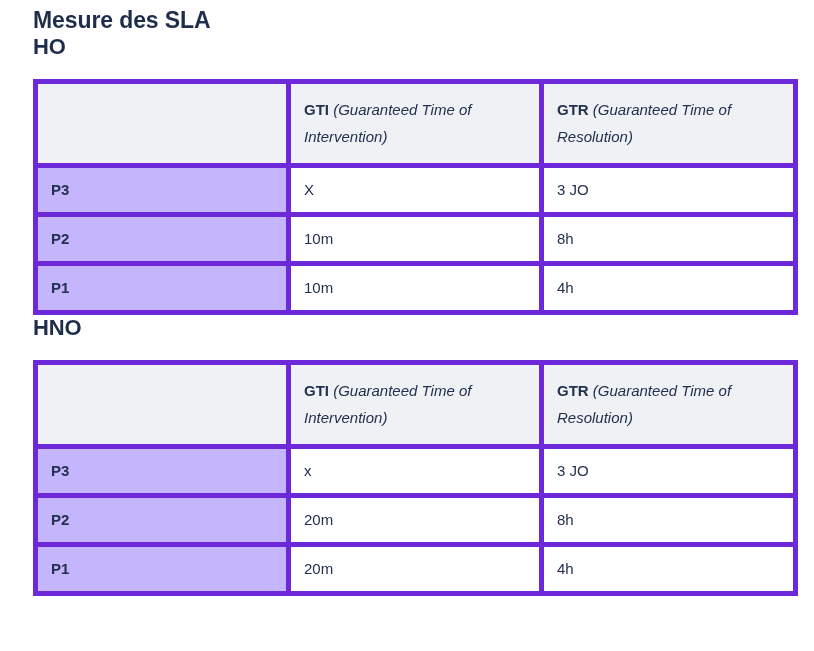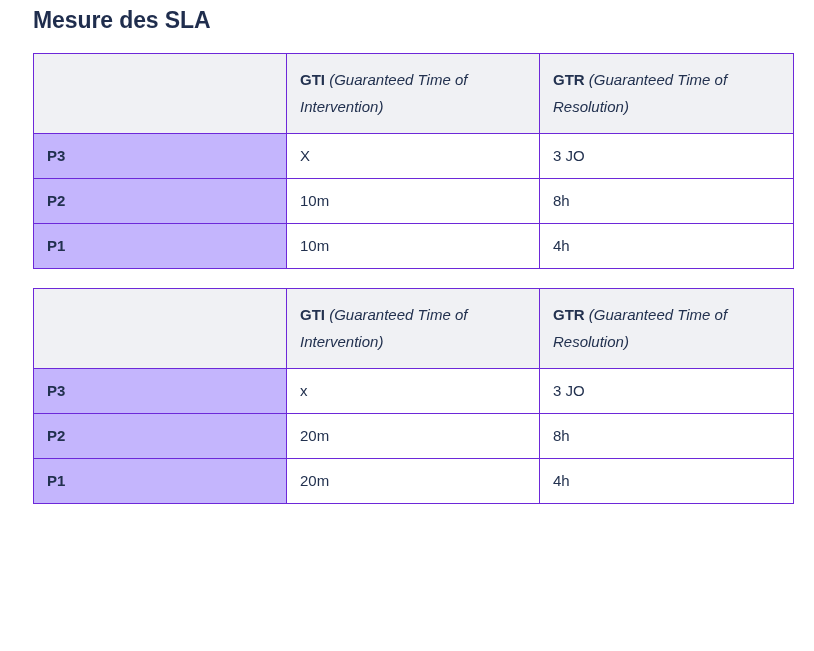--- a/index.html
+++ b/index.html
@@ -46,21 +46,21 @@
     margin-top: 19px;
     table-layout: fixed;
     background: #ffffff;
   }
   table.sla-table col.c-label { width: 253px; }
   table.sla-table col.c-gti   { width: 253px; }
   table.sla-table col.c-gtr   { width: 254px; }
 
   table.sla-table th,
   table.sla-table td {
-    border: 1px solid #6d28d9;
+    border: 5px solid #6d28d9;
     text-align: left;
     vertical-align: top;
     padding: 12px 13px 13px 13px;
     font-size: 15px;
     line-height: 27px;
     color: #22314f;
     font-weight: 400;
     box-sizing: border-box;
   }
   table.sla-table thead th {
@@ -80,20 +80,21 @@
   .abbr { font-weight: 700; }
   .expand { font-style: italic; }
 </style>
 </head>
 <body>
 
 <div class="page">
 
   <h1 class="doc-title">Mesure des SLA</h1>
 
+  <h2 class="section-title section-ho-title">HO</h2>
 
   <table class="sla-table">
     <colgroup>
       <col class="c-label">
         <col class="c-gti">
         <col class="c-gtr">
     </colgroup>
     <thead>
       <tr>
         <th class="empty-head"></th>
@@ -113,20 +114,21 @@
         <td>8h</td>
       </tr>
       <tr>
         <th class="row-label">P1</th>
         <td>10m</td>
         <td>4h</td>
       </tr>
     </tbody>
   </table>
 
+  <h2 class="section-title section-hno-title">HNO</h2>
 
   <table class="sla-table">
     <colgroup>
       <col class="c-label">
         <col class="c-gti">
         <col class="c-gtr">
     </colgroup>
     <thead>
       <tr>
         <th class="empty-head"></th>

